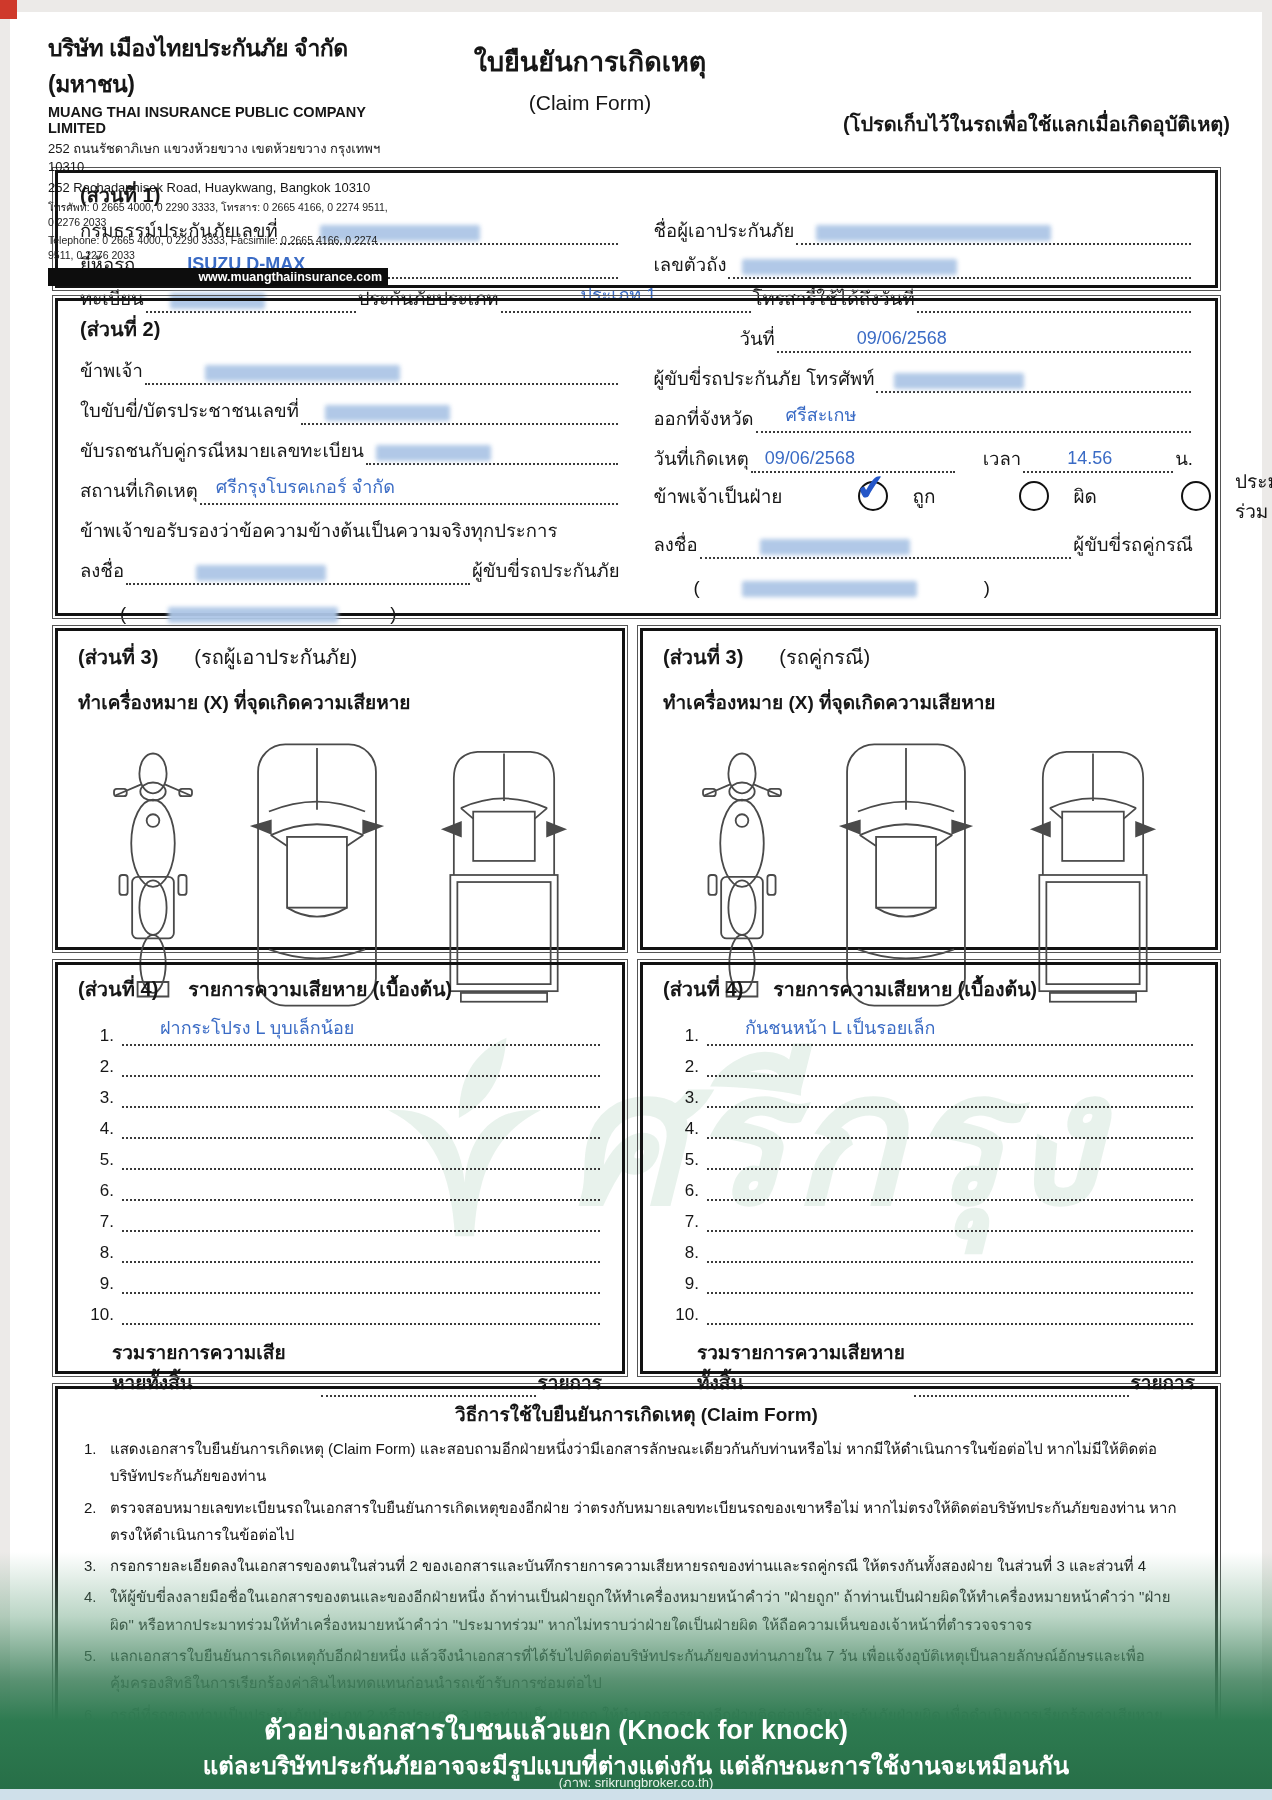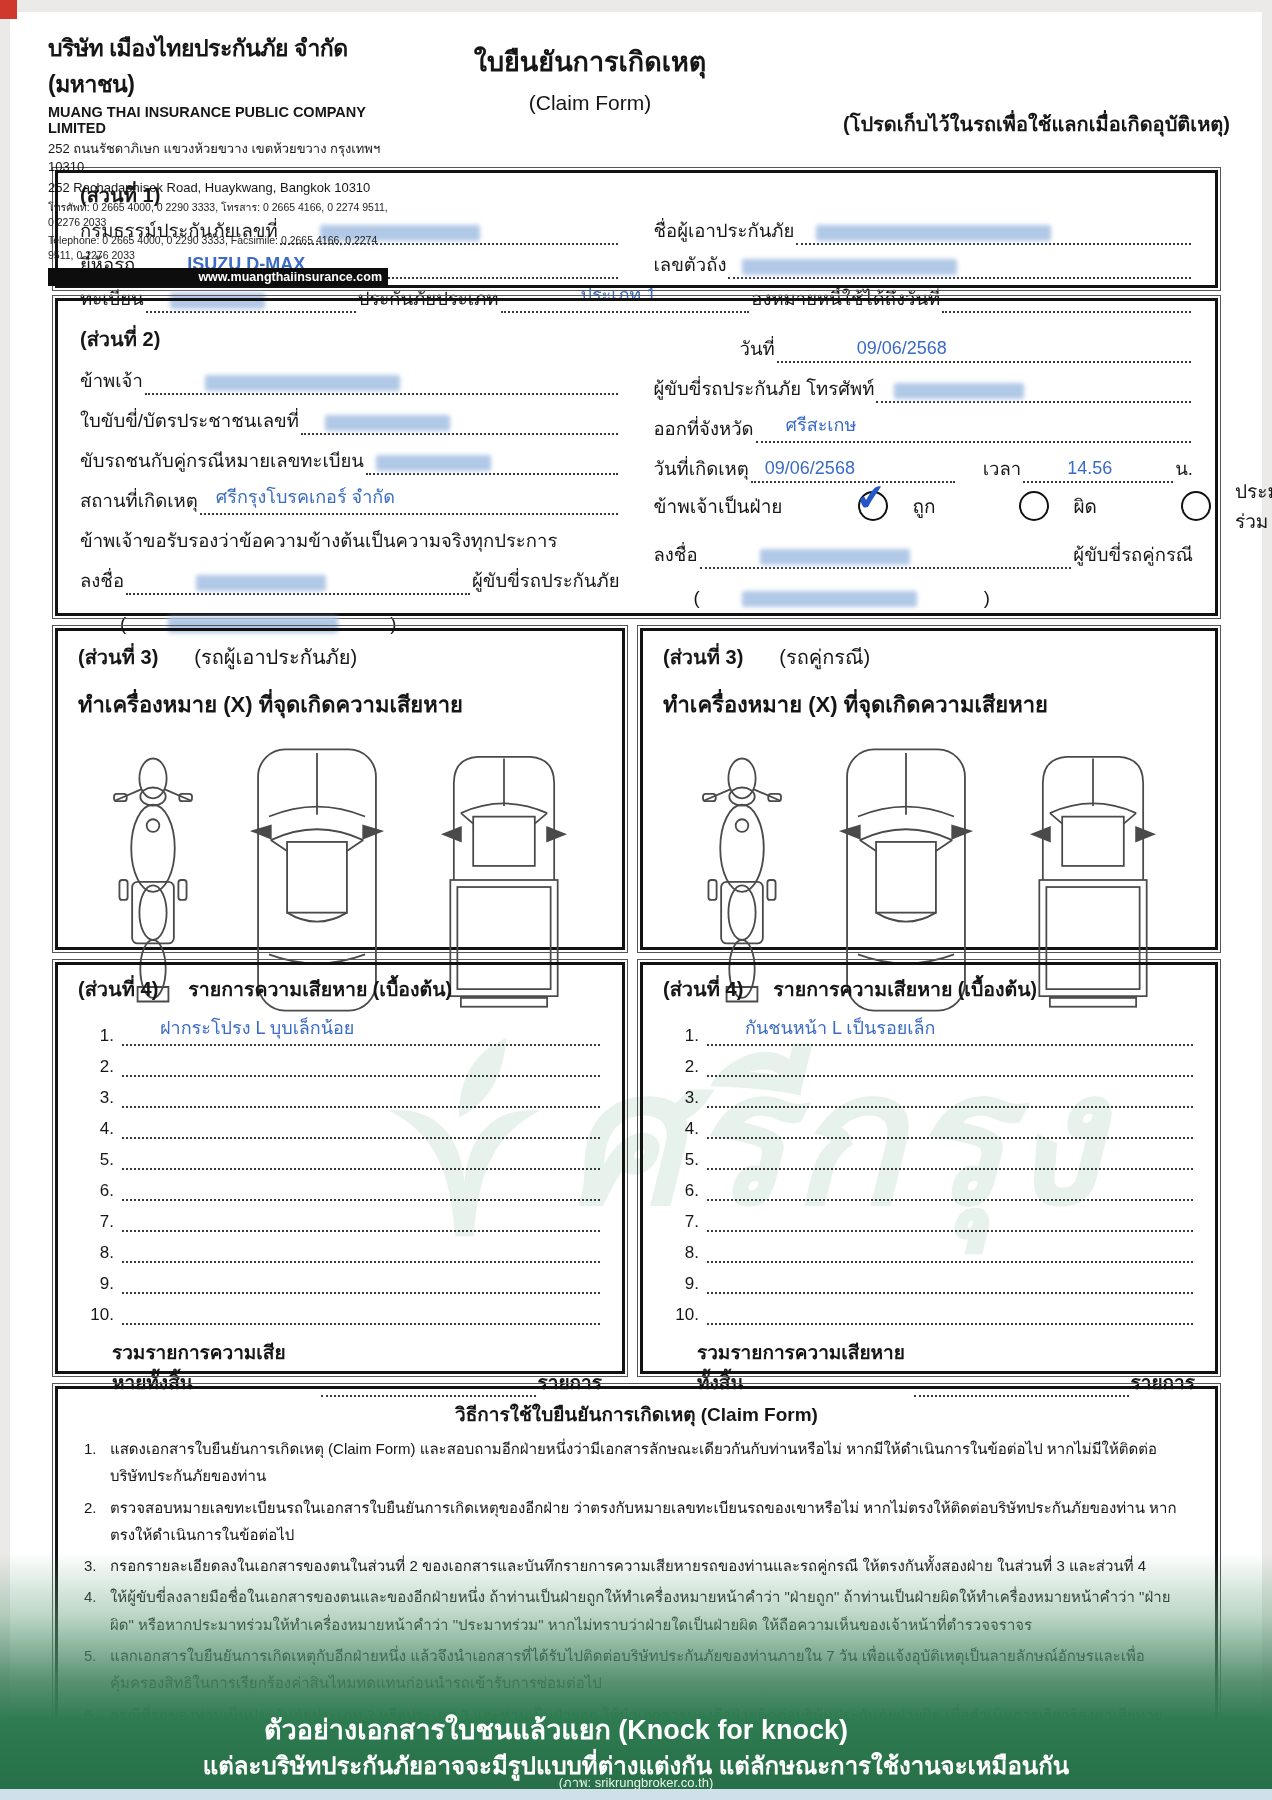--- a/index.html
+++ b/index.html
@@ -16,21 +16,21 @@
   .tel{font-size:10.5px;margin-top:3px;line-height:1.45;color:#222;}
   .webbar{margin-top:4px;background:#0d0d0d;color:#fff;font-size:12.5px;font-weight:bold;text-align:right;padding:2px 6px;}
   .title-blk{position:absolute;left:400px;top:40px;width:380px;text-align:center;z-index:2;}
   .title-th{font-size:27px;font-weight:600;}
   .title-en{font-size:21px;margin-top:8px;}
   .keep-note{position:absolute;right:42px;top:108px;font-size:20px;font-weight:bold;z-index:2;}
 
   
   .box{position:absolute;border:3px solid #121212;outline:1px solid #555;outline-offset:2px;background:transparent;z-index:1;box-sizing:border-box;}
   .s1{left:55px;top:170px;width:1163px;height:118px;padding:6px 22px;}
-  .s2{left:55px;top:298px;width:1163px;height:318px;padding:22px 22px;}
+  .s2{left:55px;top:298px;width:1163px;height:318px;padding:12px 22px;}
   .s3L{left:55px;top:628px;width:570px;height:322px;padding:10px 20px;}
   .s3R{left:640px;top:628px;width:578px;height:322px;padding:10px 20px;}
   .s4L{left:55px;top:962px;width:570px;height:412px;padding:8px 20px;}
   .s4R{left:640px;top:962px;width:578px;height:412px;padding:8px 20px;}
   .instr{left:55px;top:1386px;width:1163px;height:356px;padding:10px 26px;}
 
   .sec-head{font-size:20px;font-weight:bold;}
   .row{display:flex;align-items:flex-end;font-size:18.5px;height:34px;}
   .row.tall{height:40px;}
   .lbl{white-space:nowrap;}
@@ -42,21 +42,21 @@
   .col{flex:1;min-width:0;}
 
   
   .radio-row{display:flex;align-items:center;gap:24px;font-size:19px;height:46px;}
   .radio{width:26px;height:26px;border:2.5px solid #111;border-radius:50%;position:relative;flex:0 0 auto;}
   .check{position:absolute;left:-4px;top:-16px;color:#2456c8;font-size:36px;font-weight:bold;transform:rotate(-6deg);}
 
   
   .s3-title{display:flex;gap:36px;align-items:baseline;}
   .s3-sub{font-size:20px;}
-  .mark-line{font-size:22px;font-weight:bold;margin-top:14px;}
+  .mark-line{font-size:19px;font-weight:bold;margin-top:14px;}
   .veh-row{display:flex;justify-content:center;align-items:flex-start;gap:52px;margin-top:22px;}
   .veh{flex:0 0 auto;}
   svg.line{stroke:#4a4a4a;fill:none;stroke-width:2;}
 
   
   .s4-title{display:flex;gap:30px;align-items:baseline;}
   .s4-name{font-size:19.5px;font-weight:bold;}
   .drow{display:flex;align-items:flex-end;height:31px;font-size:17px;}
   .dnum{width:36px;text-align:right;padding-right:6px;}
   .total-row{display:flex;align-items:flex-end;margin-top:12px;font-size:19px;font-weight:bold;}
@@ -143,21 +143,21 @@
     </div>
     <div class="row">
       <span class="lbl">ทะเบียน</span>
       <span class="dotline" style="max-width:210px;">
           <span class="rd" style="left:24px;width:95px;"></span>
         </span>
       <span class="lbl">ประกันภัยประเภท</span>
       <span class="dotline" style="max-width:250px;">
           <span class="hw" style="left:80px;">ประเภท 1</span>
         </span>
-      <span class="lbl">องหมายหนี้ใช้ได้ถึงวันที่</span>
+      <span class="lbl">โทรสารี้ใช้ได้ถึงวันที่</span>
       <span class="dotline"></span>
     </div>
   </div>
 
   <div class="box s2">
     <div class="cols">
       <div class="col">
         <div class="sec-head">(ส่วนที่ 2)</div>
         <div class="row tall">
             <span class="lbl">ข้าพเจ้า</span>

